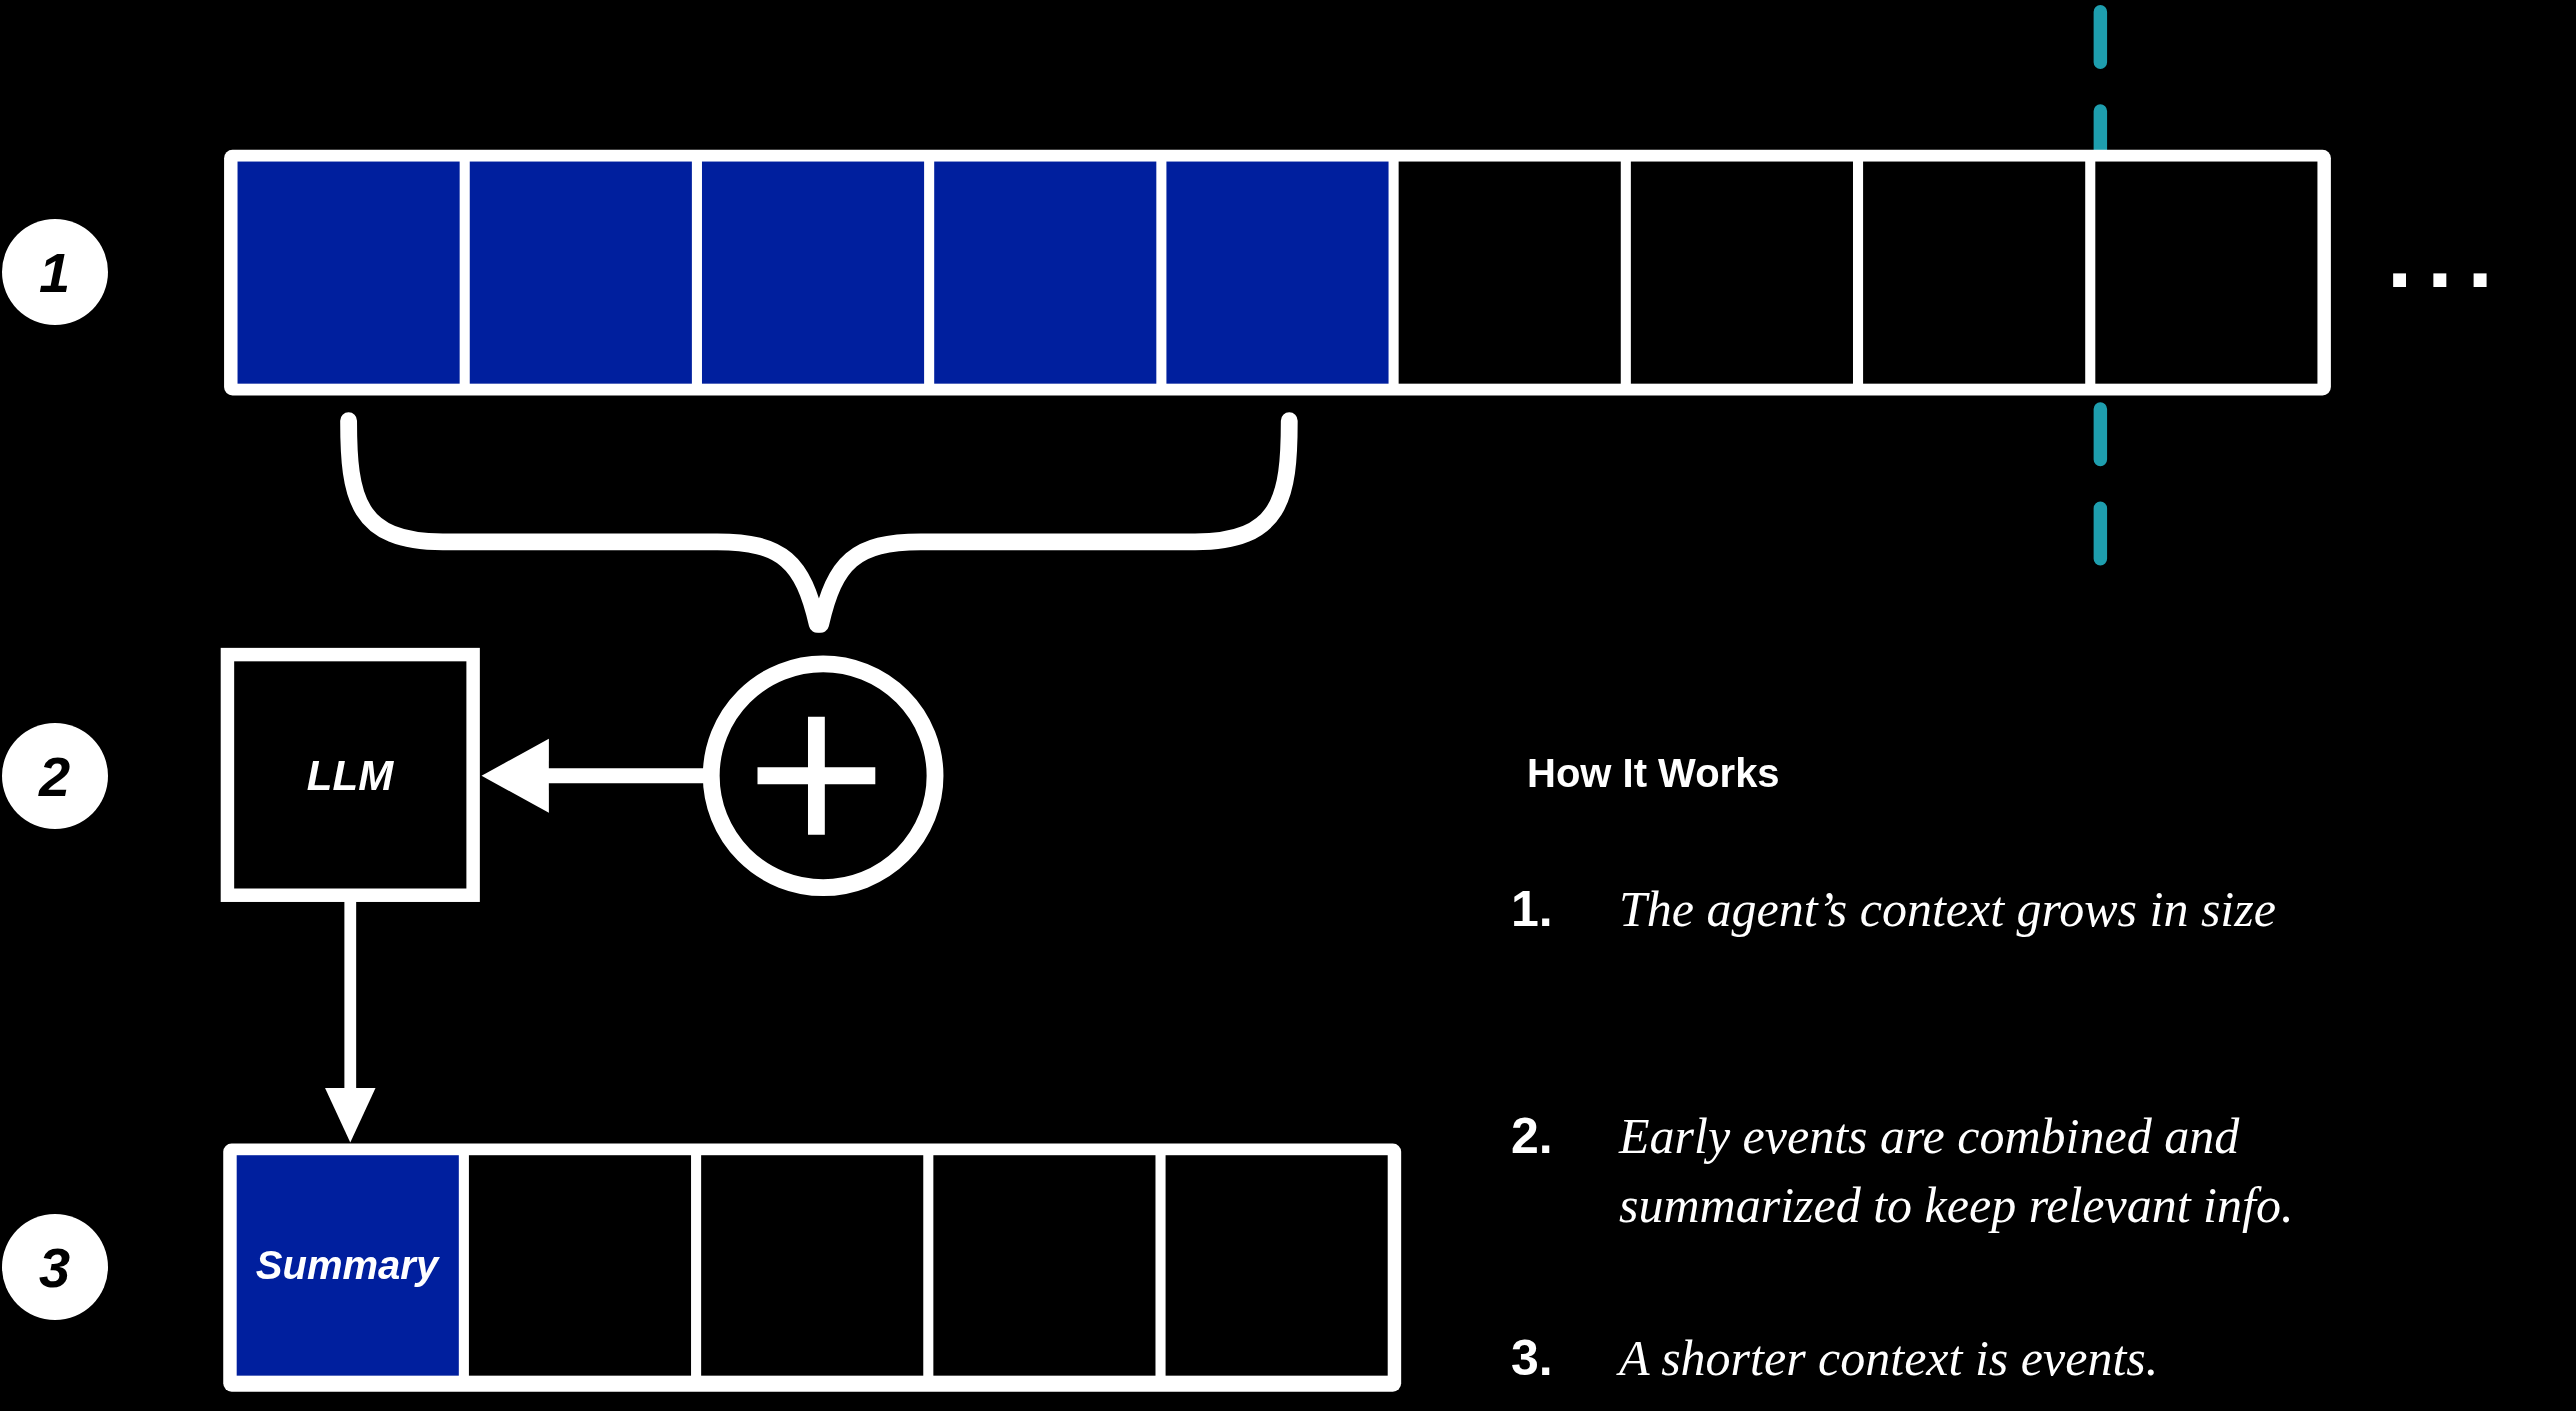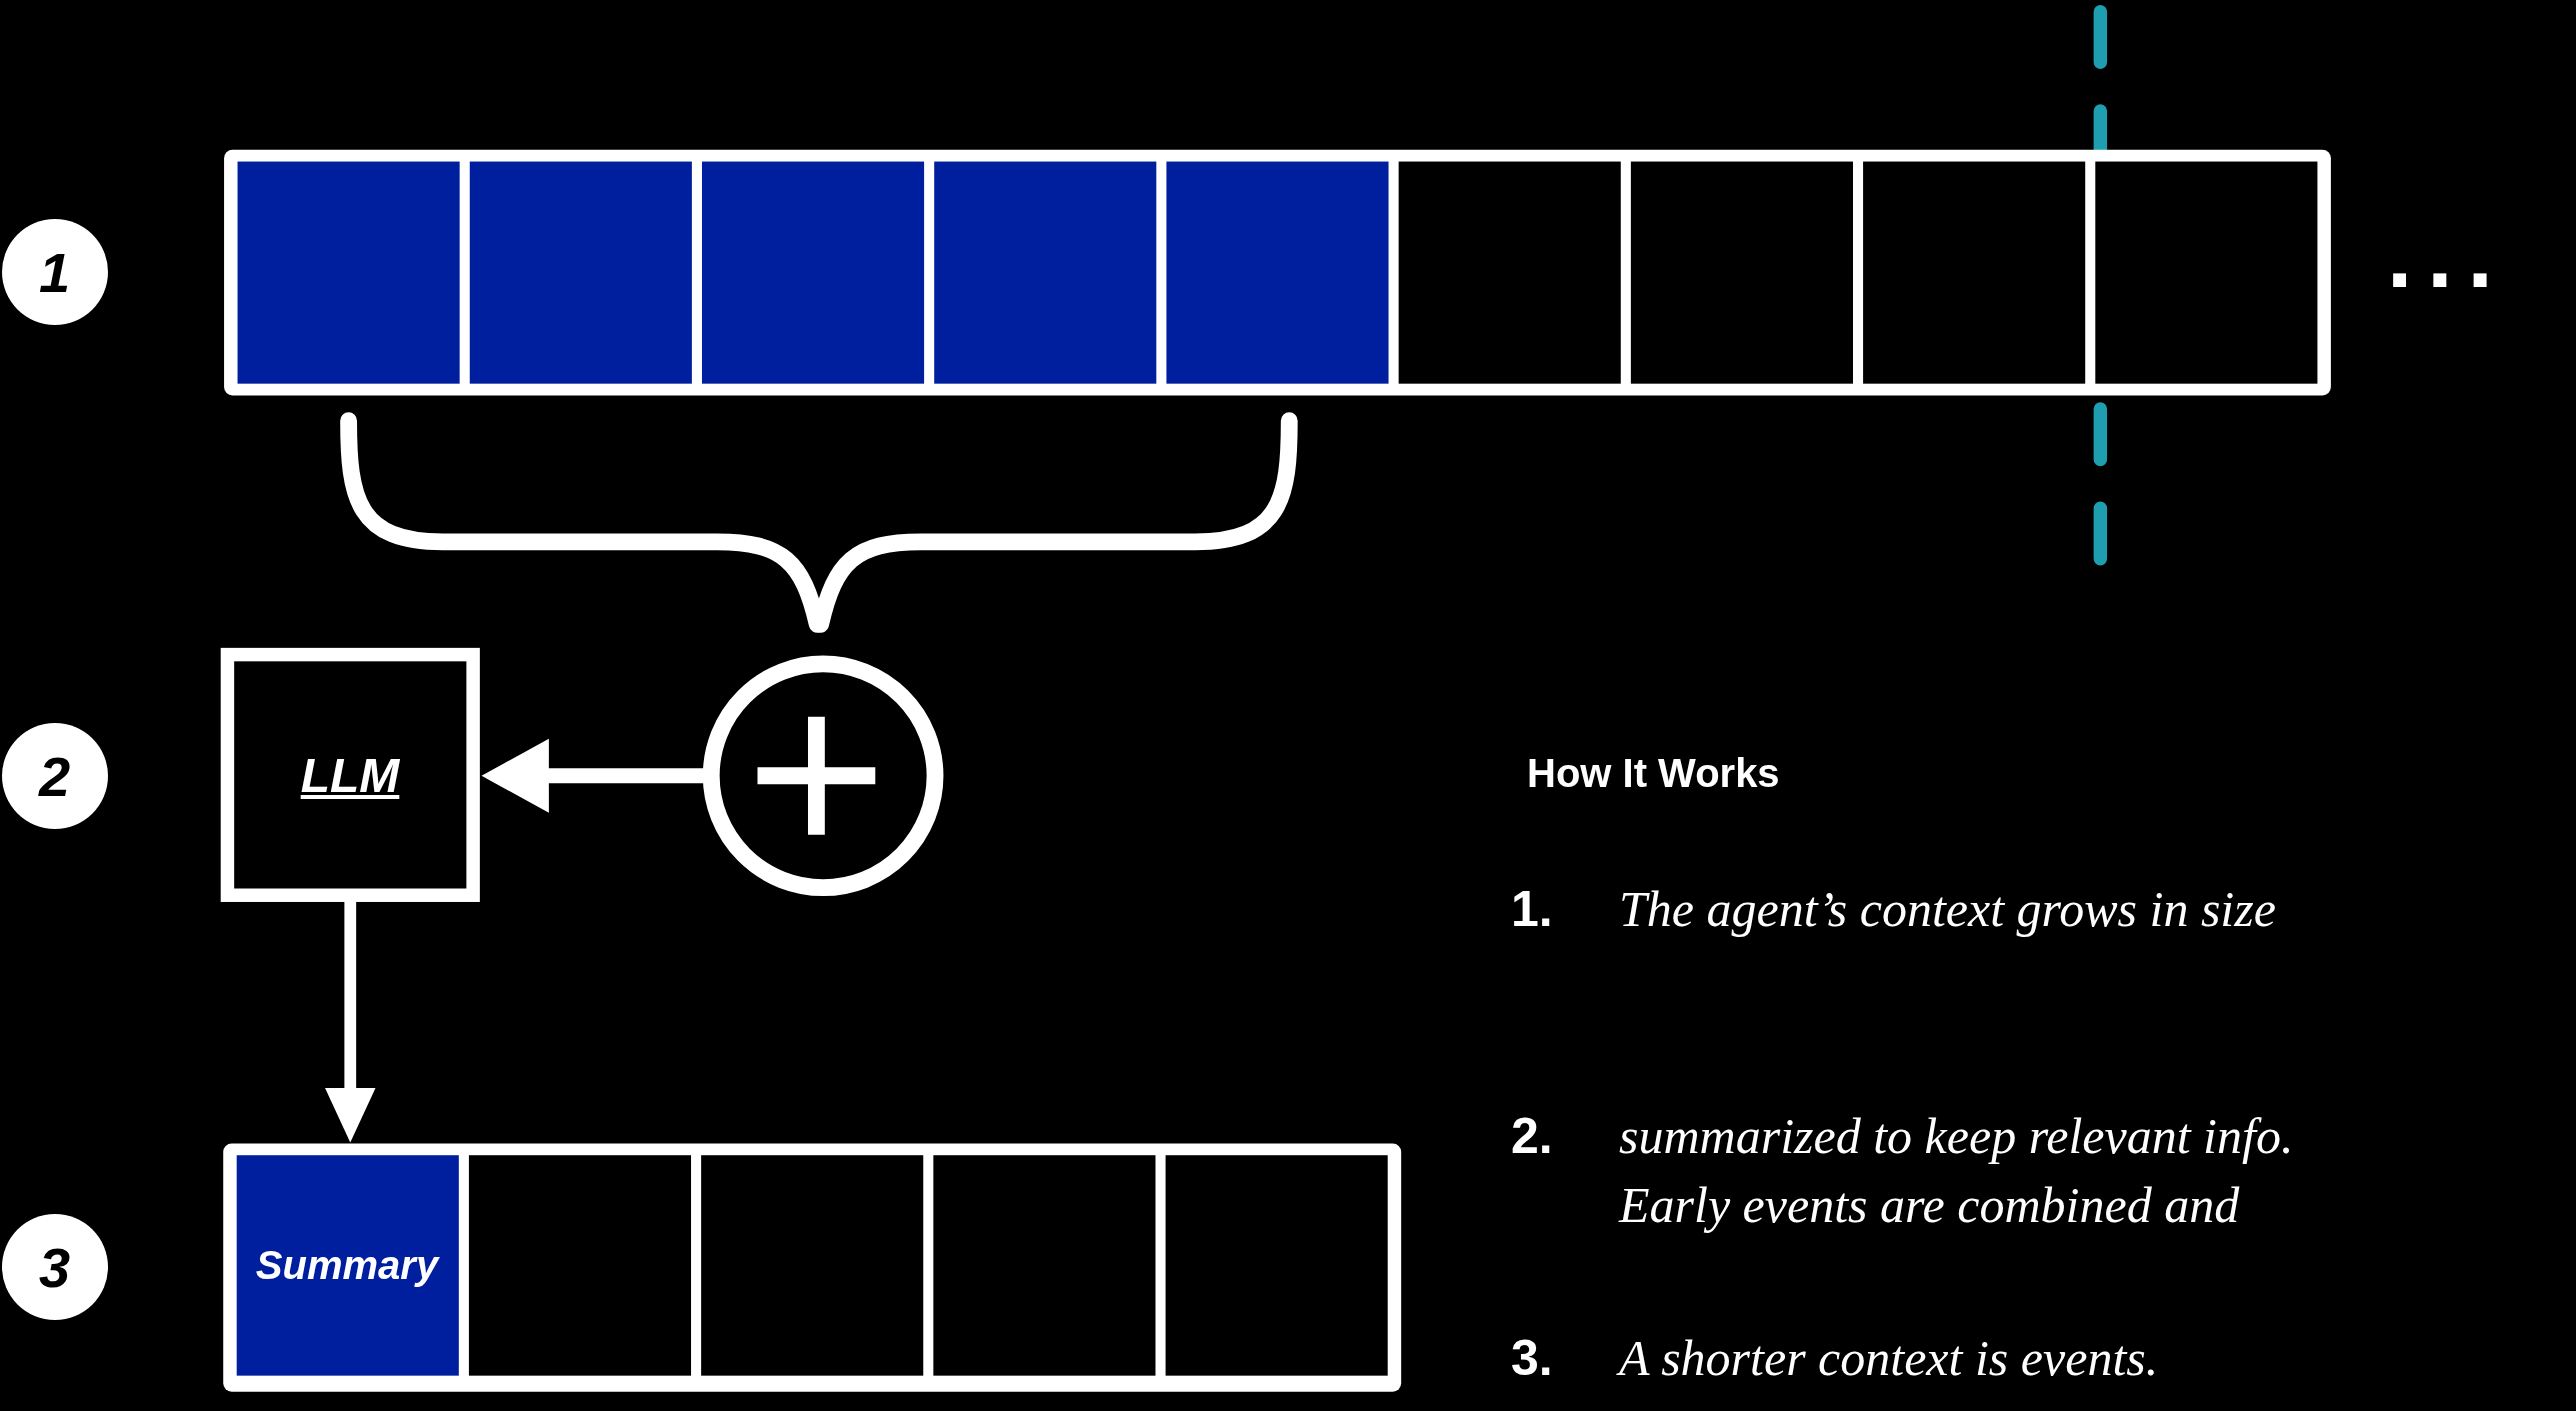--- a/index.html
+++ b/index.html
@@ -15,21 +15,21 @@
   .badge{
     width:106px;height:106px;border-radius:50%;
     background:var(--white,#fff);color:var(--black,#000);
     display:flex;align-items:center;justify-content:center;
     font-weight:bold;font-style:italic;font-size:56px;
   }
   .box-label{
     display:flex;align-items:center;justify-content:center;
     color:var(--white,#fff);font-weight:bold;font-style:italic;
   }
-  .llm-label{left:227px;top:655px;width:246px;height:241px;font-size:48px;text-decoration:underline;}
+  .llm-label{left:227px;top:655px;width:246px;height:241px;font-size:42px;}
   .summary-label{left:236px;top:1155px;width:222px;height:220px;font-size:40px;}
   .ellipsis{
     left:2387px;top:210px;color:var(--white,#fff);
     font-size:91px;font-weight:bold;letter-spacing:15px;line-height:1;
   }
   .hiw-title{
     left:1527px;top:753px;color:var(--white,#fff);
     font-size:40px;font-weight:bold;line-height:1;white-space:nowrap;
   }
   .hiw-item{
@@ -111,22 +111,22 @@
   <div class="abs hiw-item item-1">
     <span class="num">1.</span>
     <span class="lines">
       <span style="display:block">The agent’s context grows in size</span>
     </span>
   </div>
 
   <div class="abs hiw-item item-2">
     <span class="num">2.</span>
     <span class="lines">
+      <span style="display:block">Early events are combined and</span>
       <span style="display:block">summarized to keep relevant info.</span>
-      <span style="display:block">Early events are combined and</span>
     </span>
   </div>
 
   <div class="abs hiw-item item-3">
     <span class="num">3.</span>
     <span class="lines">
       <span style="display:block">A shorter context is events.</span>
     </span>
   </div>
 

